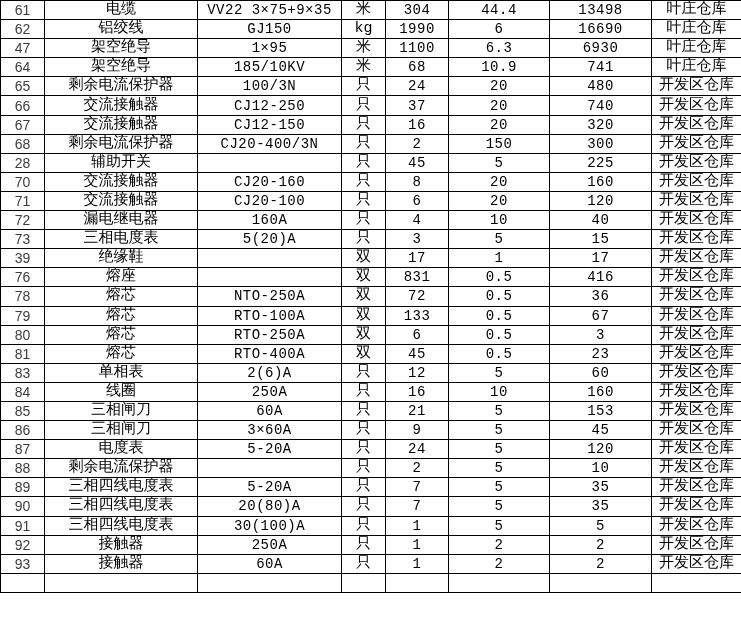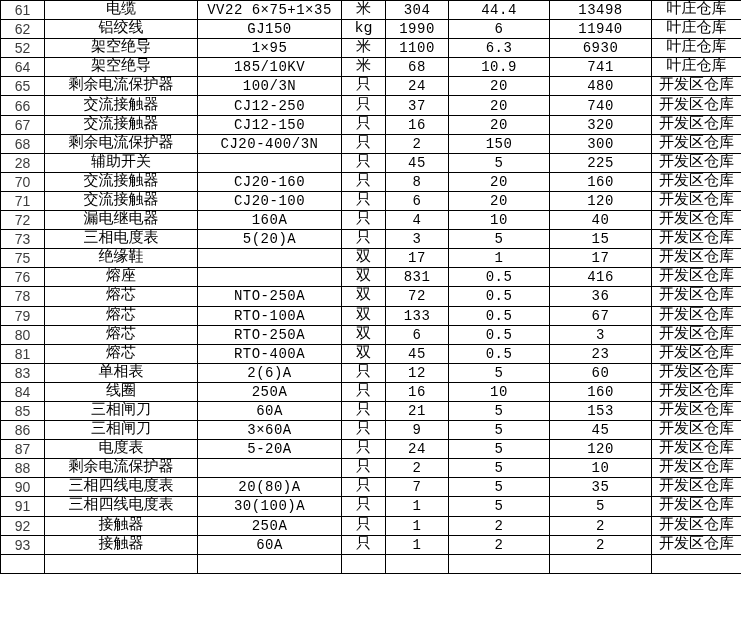--- a/index.html
+++ b/index.html
@@ -68,39 +68,39 @@
       <col class="w-unit">
       <col class="w-qty">
       <col class="w-price">
       <col class="w-amount">
       <col class="w-warehouse">
     </colgroup>
     <tbody id="table-body">
         <tr>
           <td class="c0">61</td>
           <td class="c1">电缆</td>
-          <td class="c2">VV22 6×75+1×35</td>
+          <td class="c2">VV22 3×75+9×35</td>
           <td class="c3">米</td>
           <td class="c4">304</td>
           <td class="c5">44.4</td>
           <td class="c6">13498</td>
           <td class="c7">叶庄仓库</td>
         </tr>
         <tr>
           <td class="c0">62</td>
           <td class="c1">铝绞线</td>
           <td class="c2">GJ150</td>
           <td class="c3">kg</td>
           <td class="c4">1990</td>
           <td class="c5">6</td>
-          <td class="c6">11940</td>
+          <td class="c6">16690</td>
           <td class="c7">叶庄仓库</td>
         </tr>
         <tr>
-          <td class="c0">52</td>
+          <td class="c0">47</td>
           <td class="c1">架空绝导</td>
           <td class="c2">1×95</td>
           <td class="c3">米</td>
           <td class="c4">1100</td>
           <td class="c5">6.3</td>
           <td class="c6">6930</td>
           <td class="c7">叶庄仓库</td>
         </tr>
         <tr>
           <td class="c0">64</td>
@@ -196,21 +196,21 @@
           <td class="c0">73</td>
           <td class="c1">三相电度表</td>
           <td class="c2">5(20)A</td>
           <td class="c3">只</td>
           <td class="c4">3</td>
           <td class="c5">5</td>
           <td class="c6">15</td>
           <td class="c7">开发区仓库</td>
         </tr>
         <tr>
-          <td class="c0">75</td>
+          <td class="c0">39</td>
           <td class="c1">绝缘鞋</td>
           <td class="c2"></td>
           <td class="c3">双</td>
           <td class="c4">17</td>
           <td class="c5">1</td>
           <td class="c6">17</td>
           <td class="c7">开发区仓库</td>
         </tr>
         <tr>
           <td class="c0">76</td>
@@ -313,20 +313,30 @@
           <td class="c7">开发区仓库</td>
         </tr>
         <tr>
           <td class="c0">88</td>
           <td class="c1">剩余电流保护器</td>
           <td class="c2"></td>
           <td class="c3">只</td>
           <td class="c4">2</td>
           <td class="c5">5</td>
           <td class="c6">10</td>
+          <td class="c7">开发区仓库</td>
+        </tr>
+        <tr>
+          <td class="c0">89</td>
+          <td class="c1">三相四线电度表</td>
+          <td class="c2">5-20A</td>
+          <td class="c3">只</td>
+          <td class="c4">7</td>
+          <td class="c5">5</td>
+          <td class="c6">35</td>
           <td class="c7">开发区仓库</td>
         </tr>
         <tr>
           <td class="c0">90</td>
           <td class="c1">三相四线电度表</td>
           <td class="c2">20(80)A</td>
           <td class="c3">只</td>
           <td class="c4">7</td>
           <td class="c5">5</td>
           <td class="c6">35</td>

